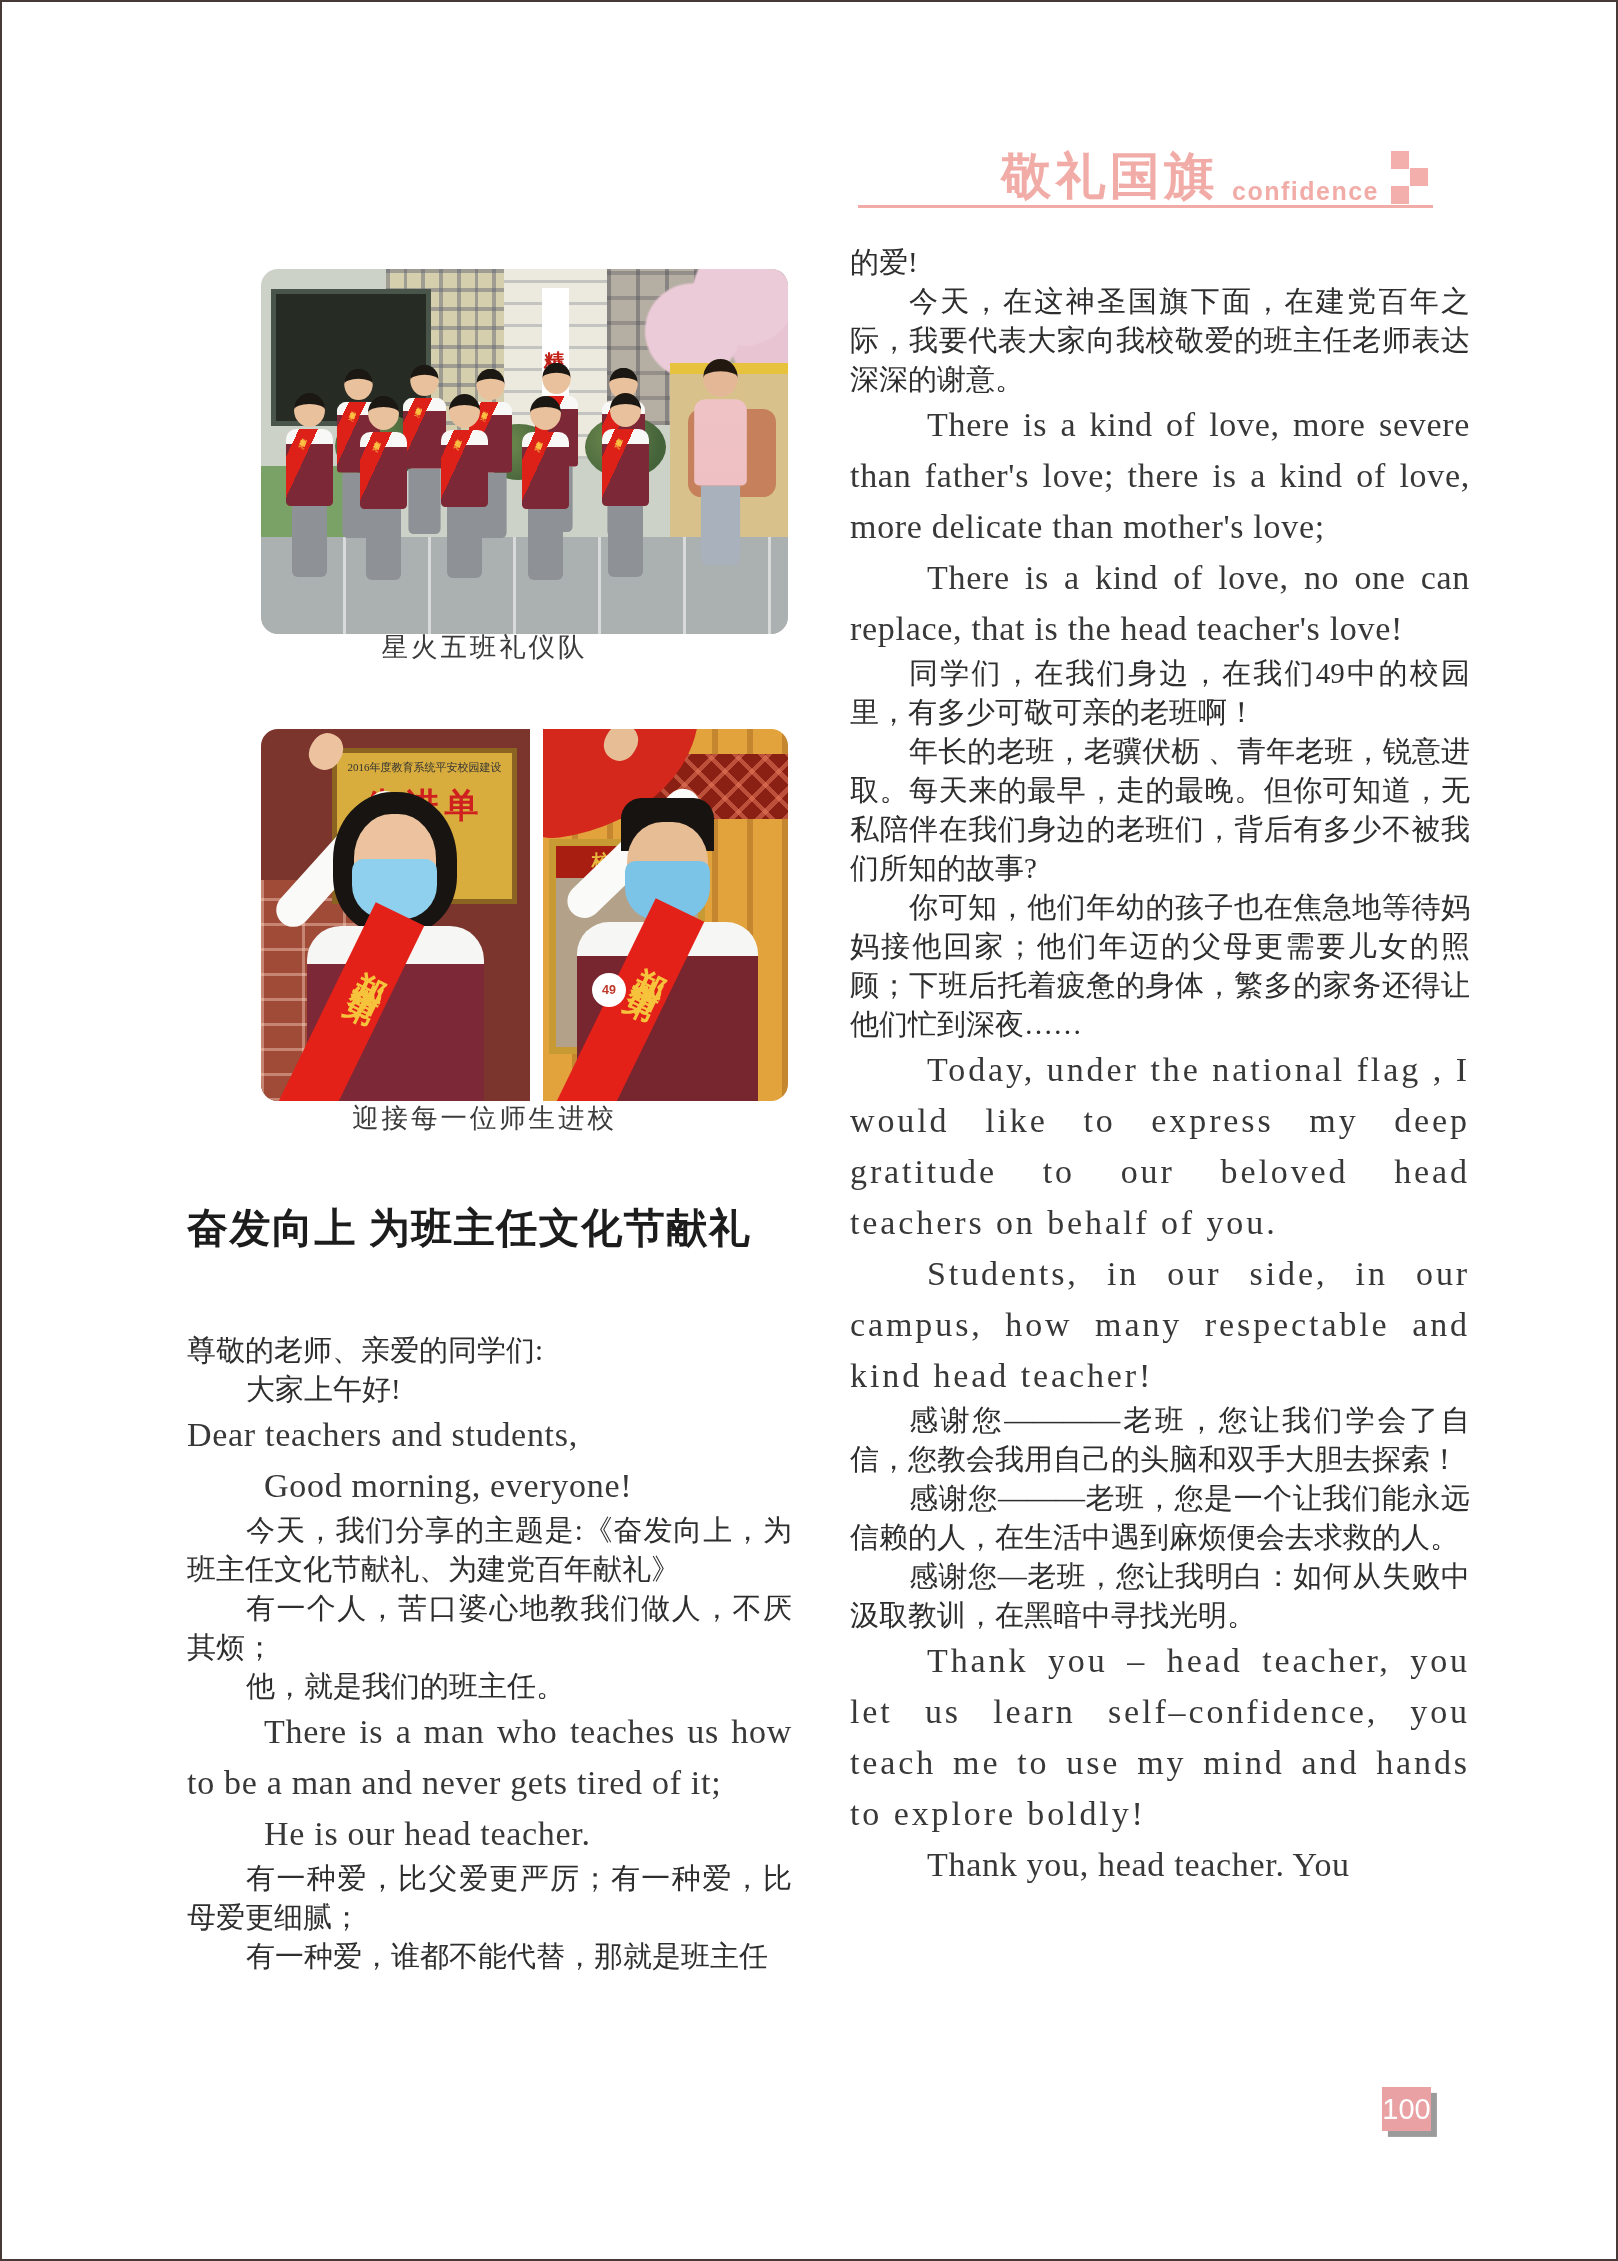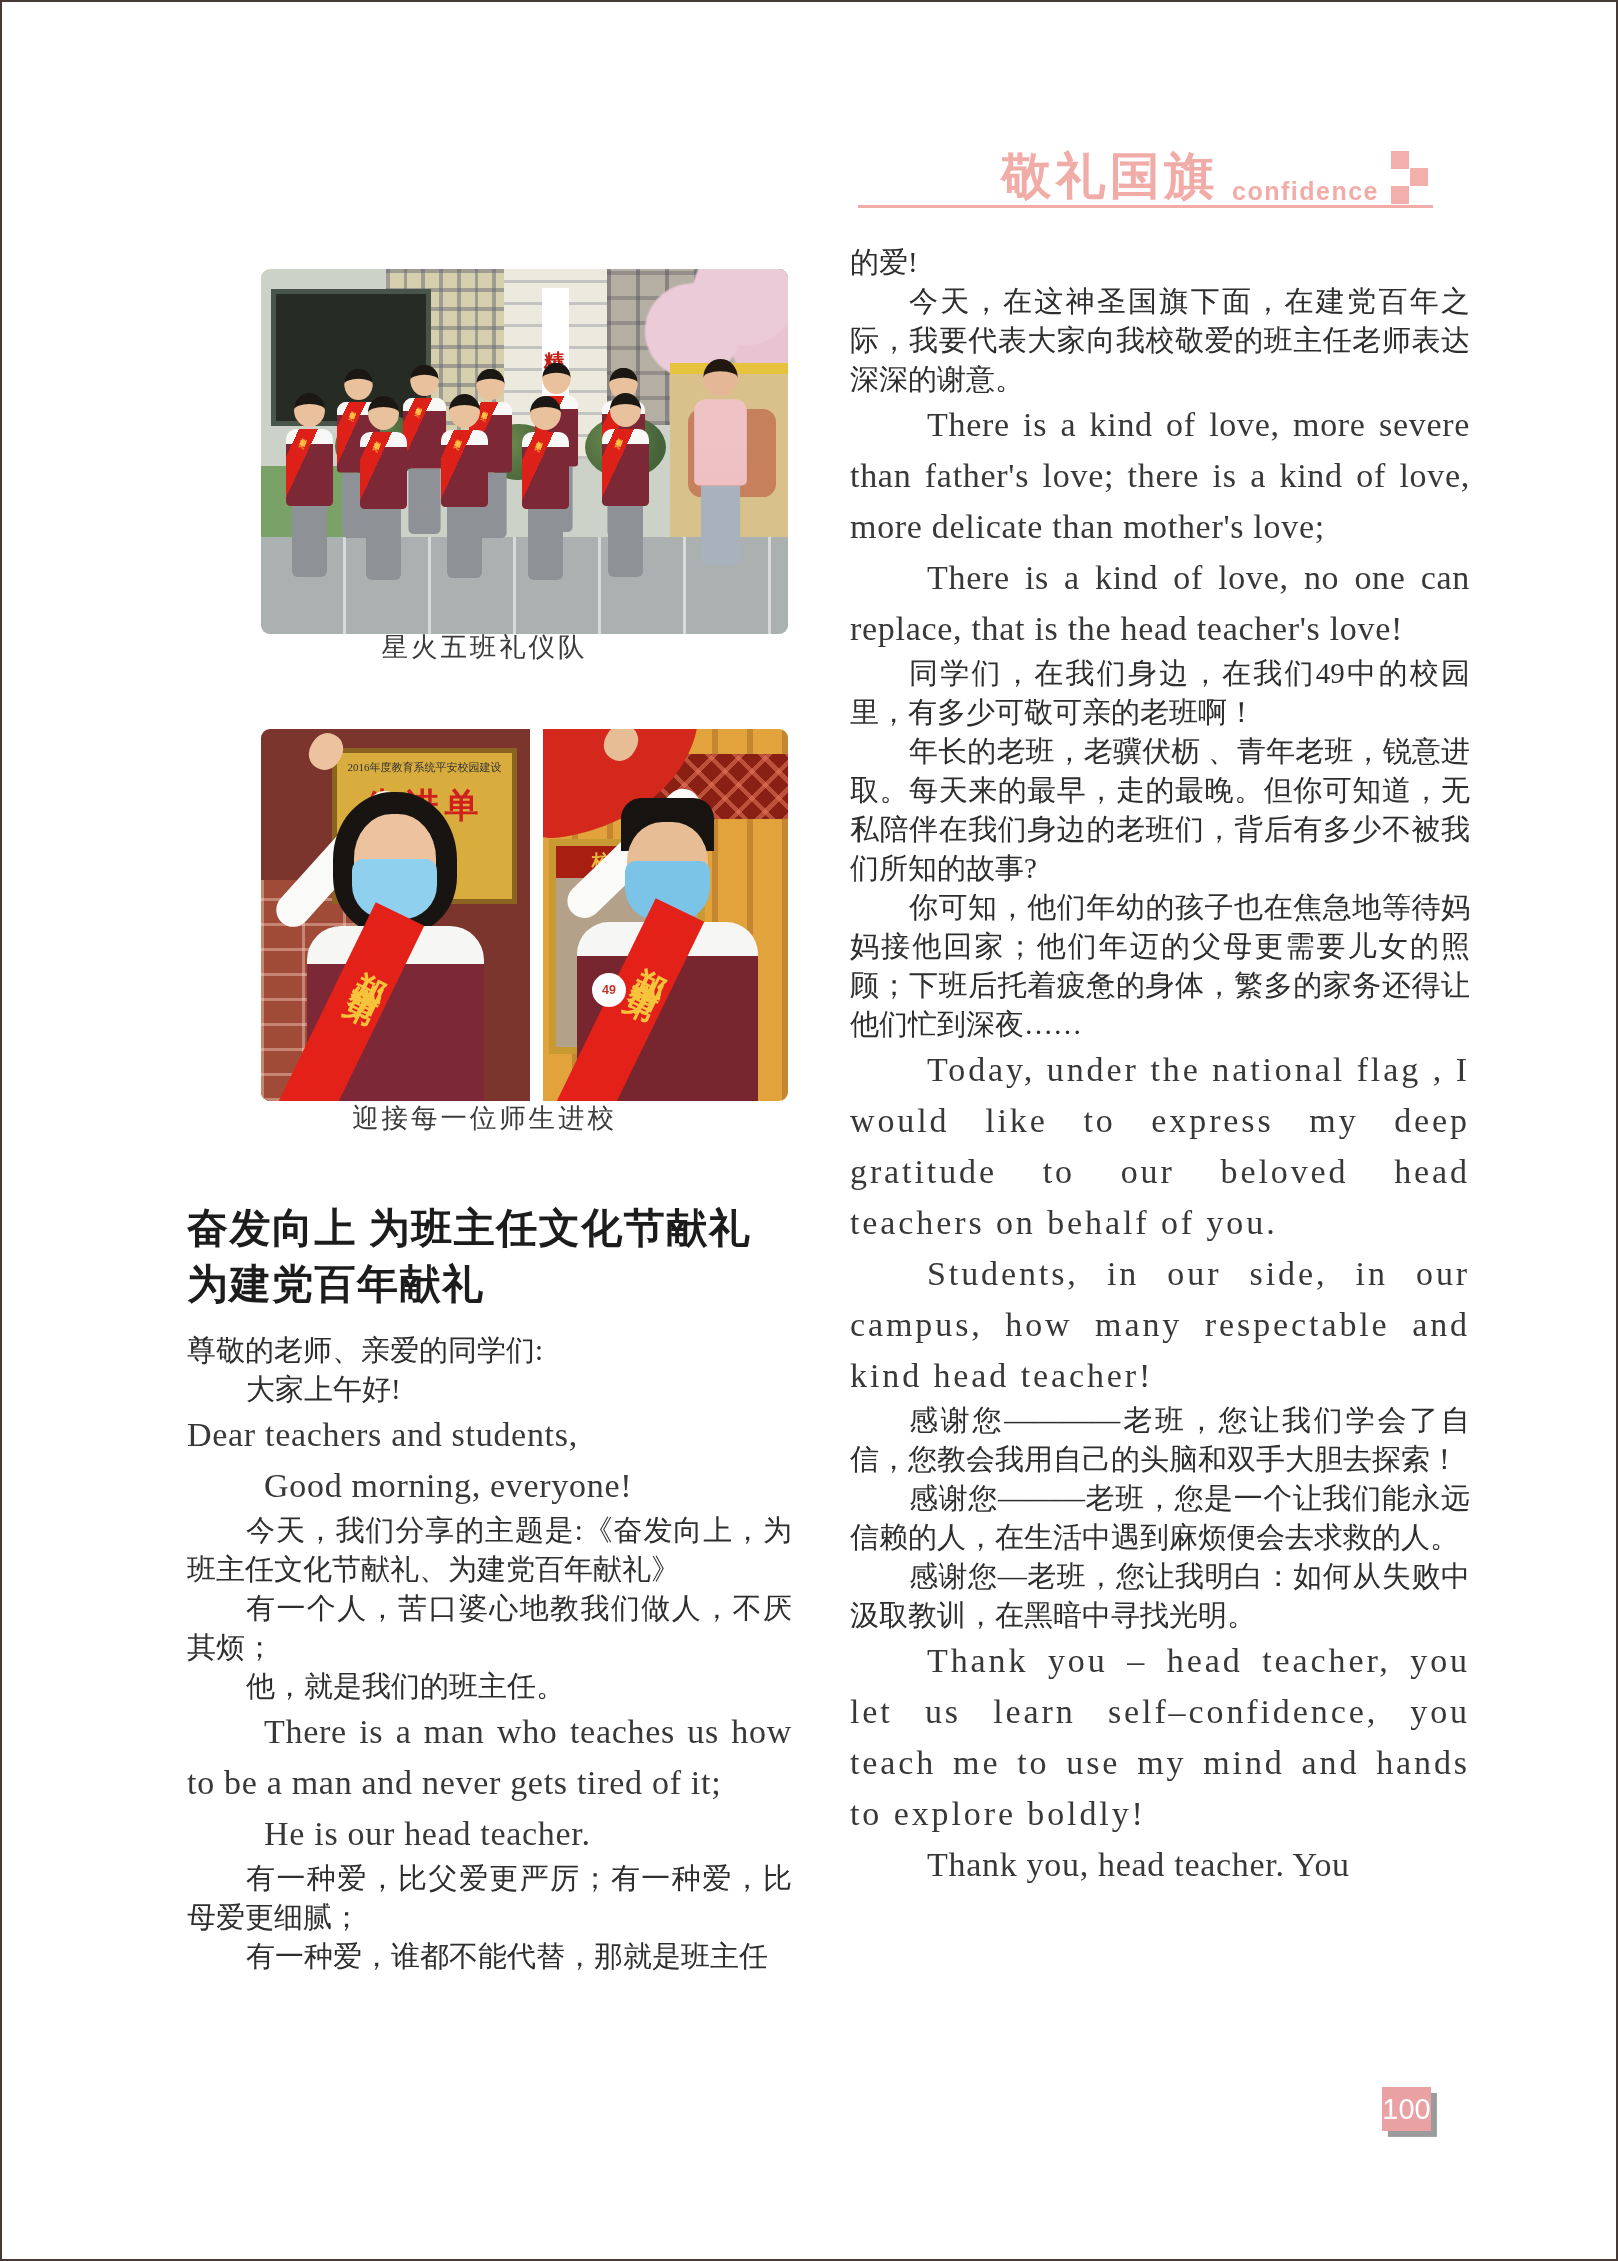--- a/index.html
+++ b/index.html
@@ -11,21 +11,21 @@
              color:#F2ACA8;letter-spacing:4.4px;}
   .hdr-pinyin{position:absolute;left:1230px;top:175px;font-size:25px;font-weight:bold;
               color:#F2ACA8;letter-spacing:1.5px;font-family:"Liberation Sans","DejaVu Sans",sans-serif;}
   .hdr-line{position:absolute;left:856px;top:203px;width:575px;height:2.9px;background:#F2ACA8;}
   .sq{position:absolute;width:18.4px;height:17.7px;background:#F2AFAC;}
   .sq1{left:1389px;top:149px;}
   .sq2{left:1408px;top:166px;}
   .sq3{left:1389px;top:184px;}
 
   
-  .photo{position:absolute;left:219px;width:527px;border-radius:9px;overflow:hidden;}
+  .photo{position:absolute;left:219px;width:527px;border-radius:17px;overflow:hidden;}
   .photo1{top:255px;height:365px;background:#ccd2c8;}
   .photo2{top:715px;height:372px;background:#ffffff;}
   .caption{position:absolute;left:219px;width:527px;text-align:center;font-size:26.5px;
            color:#3b3b3b;letter-spacing:2.9px;}
   .cap1{top:627px;}
   .cap2{top:1098px;}
 
   
   .p1-screen{position:absolute;left:10.3px;top:20.6px;width:150px;height:127px;background:#262b24;border:5.2px solid #49544a;}
   .p1-bldg-tan{position:absolute;left:125px;top:0;width:124px;height:175px;background:#d6cfae;
@@ -276,21 +276,20 @@
         <i class="tieB"></i>
         <i class="sash sashB">郑州市第</i>
         <b class="badge49">49</b>
       </div>
     </div>
   </figure>
   <figcaption class="caption cap2">迎接每一位师生进校</figcaption>
 
   <div class="art-title">
     <div>奋发向上 为班主任文化节献礼</div>
-    <div>为建党百年献礼</div>
   </div>
 
   <section class="col col-left">
     <p class="zh">尊敬的老师、亲爱的同学们:</p>
     <p class="zh ind">大家上午好!</p>
     <p class="en">Dear teachers and students,</p>
     <p class="en ind">Good morning, everyone!</p>
     <p class="zh ind">今天，我们分享的主题是:《奋发向上，为班主任文化节献礼、为建党百年献礼》</p>
     <p class="zh ind">有一个人，苦口婆心地教我们做人，不厌其烦；</p>
     <p class="zh ind">他，就是我们的班主任。</p>

